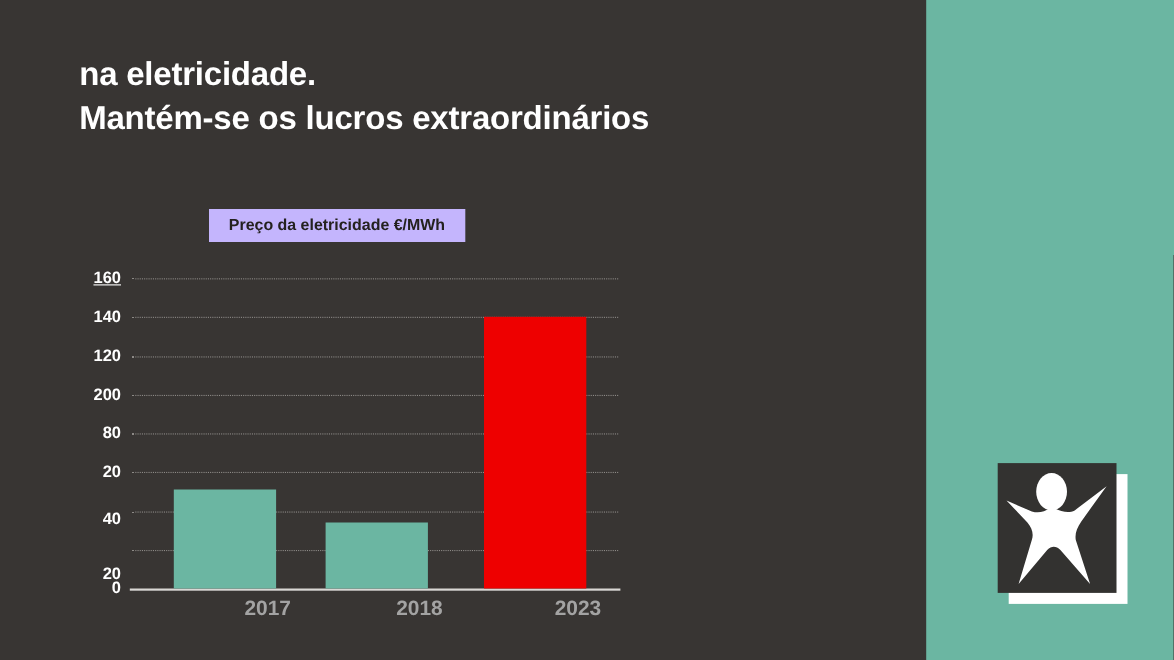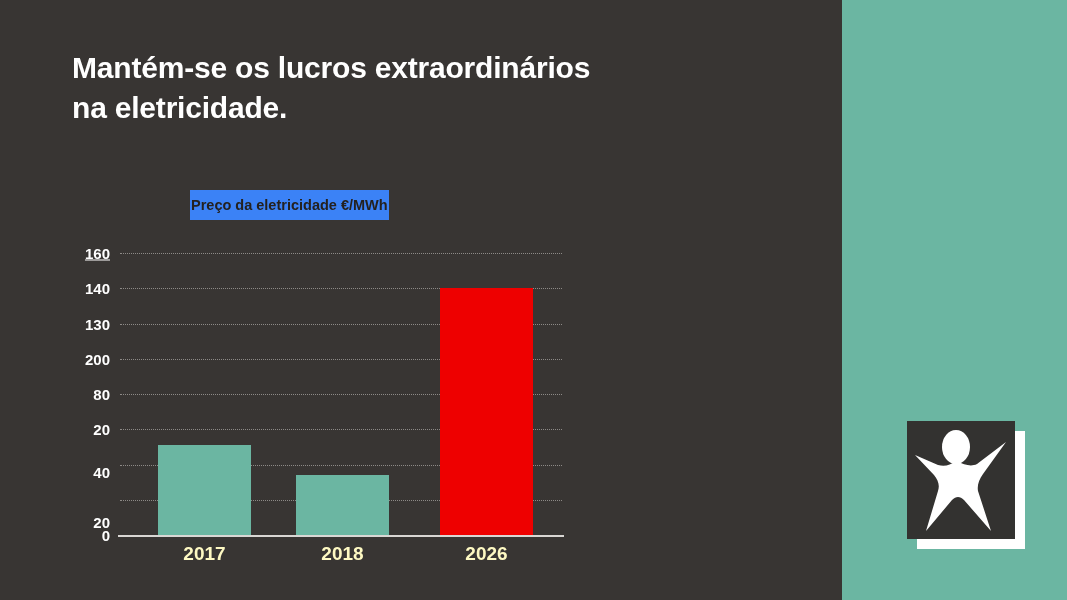--- a/index.html
+++ b/index.html
@@ -47,23 +47,23 @@
     font-size:30px;
     font-weight:bold;
     line-height:1.33;
     letter-spacing:-0.2px;
   }
 
   
   #legend {
     position:absolute; left:190px; top:190px;
     height:30px;
-    background:#3b82f6;
+    background:#c4b5fd;
     display:flex; align-items:center; justify-content:flex-start;
-    padding:0 1px;
+    padding:0 18px;
   }
   #legend span {
     color:#24211f;
     font-size:14.5px;
     font-weight:bold;
     white-space:nowrap;
   }
 
   
   #chart {
@@ -92,24 +92,24 @@
     width:446px; height:2px;
     background:#d9d7d4;
   }
   .bar {
     position:absolute;
     bottom:65px;   
   }
   .xtick {
     position:absolute;
     top:543px;
-    color:#fef9c3;
+    color:#a3a3a3;
     font-size:19px;
     font-weight:bold;
-    text-align:center;
+    text-align:right;
     width:120px;
   }
 </style>
 </head>
 <body>
 
 <div id="stage">
 
   <div id="side-panel"></div>
 
@@ -129,22 +129,22 @@
                L 19 110
                L 31 70
                C 33 64 31 59 27 54
                L 8 34
                L 31 44
                C 38 46 43 44 49 40 Z" fill="#ffffff"></path>
     </svg>
   </div>
 
   <div id="title">
+    <div>na eletricidade.</div>
     <div>Mantém-se os lucros extraordinários</div>
-    <div>na eletricidade.</div>
   </div>
 
   <div id="legend">
     <span>Preço da eletricidade €/MWh</span>
   </div>
 
   <div id="chart">
     <div id="gridlines">
         <div class="gridline" style="top: 499.75px;"></div>
         <div class="gridline" style="top: 464.5px;"></div>
@@ -155,30 +155,30 @@
         <div class="gridline" style="top: 288.25px;"></div>
         <div class="gridline" style="top: 253px;"></div>
       </div>
     <div id="yticks">
         <div class="ytick" style="top: 535px;">0</div>
         <div class="ytick" style="top: 499.75px; margin-top: 22px;">20</div>
         <div class="ytick" style="top: 472px;">40</div>
         <div class="ytick" style="top: 429.25px;">20</div>
         <div class="ytick" style="top: 394px;">80</div>
         <div class="ytick" style="top: 358.75px;">200</div>
-        <div class="ytick" style="top: 323.5px;">130</div>
+        <div class="ytick" style="top: 323.5px;">120</div>
         <div class="ytick" style="top: 288.25px;">140</div>
         <div class="ytick" style="top: 253px; text-decoration: underline;">160</div>
       </div>
     <div id="axis-line"></div>
     <div id="bars">
         <div class="bar" title="2017: 51" style="left: 158px; width: 93px; height: 89.8875px; background: rgb(107, 182, 162);"></div>
         <div class="bar" title="2020: 34" style="left: 296px; width: 93px; height: 59.925px; background: rgb(107, 182, 162);"></div>
         <div class="bar" title="2022: 140" style="left: 440px; width: 93px; height: 246.75px; background: rgb(238, 0, 0);"></div>
       </div>
     <div id="xticks">
         <div class="xtick" style="left: 144.5px;">2017</div>
         <div class="xtick" style="left: 282.5px;">2018</div>
-        <div class="xtick" style="left: 426.5px;">2026</div>
+        <div class="xtick" style="left: 426.5px;">2023</div>
       </div>
   </div>
 
 </div>
 
 </body></html>

